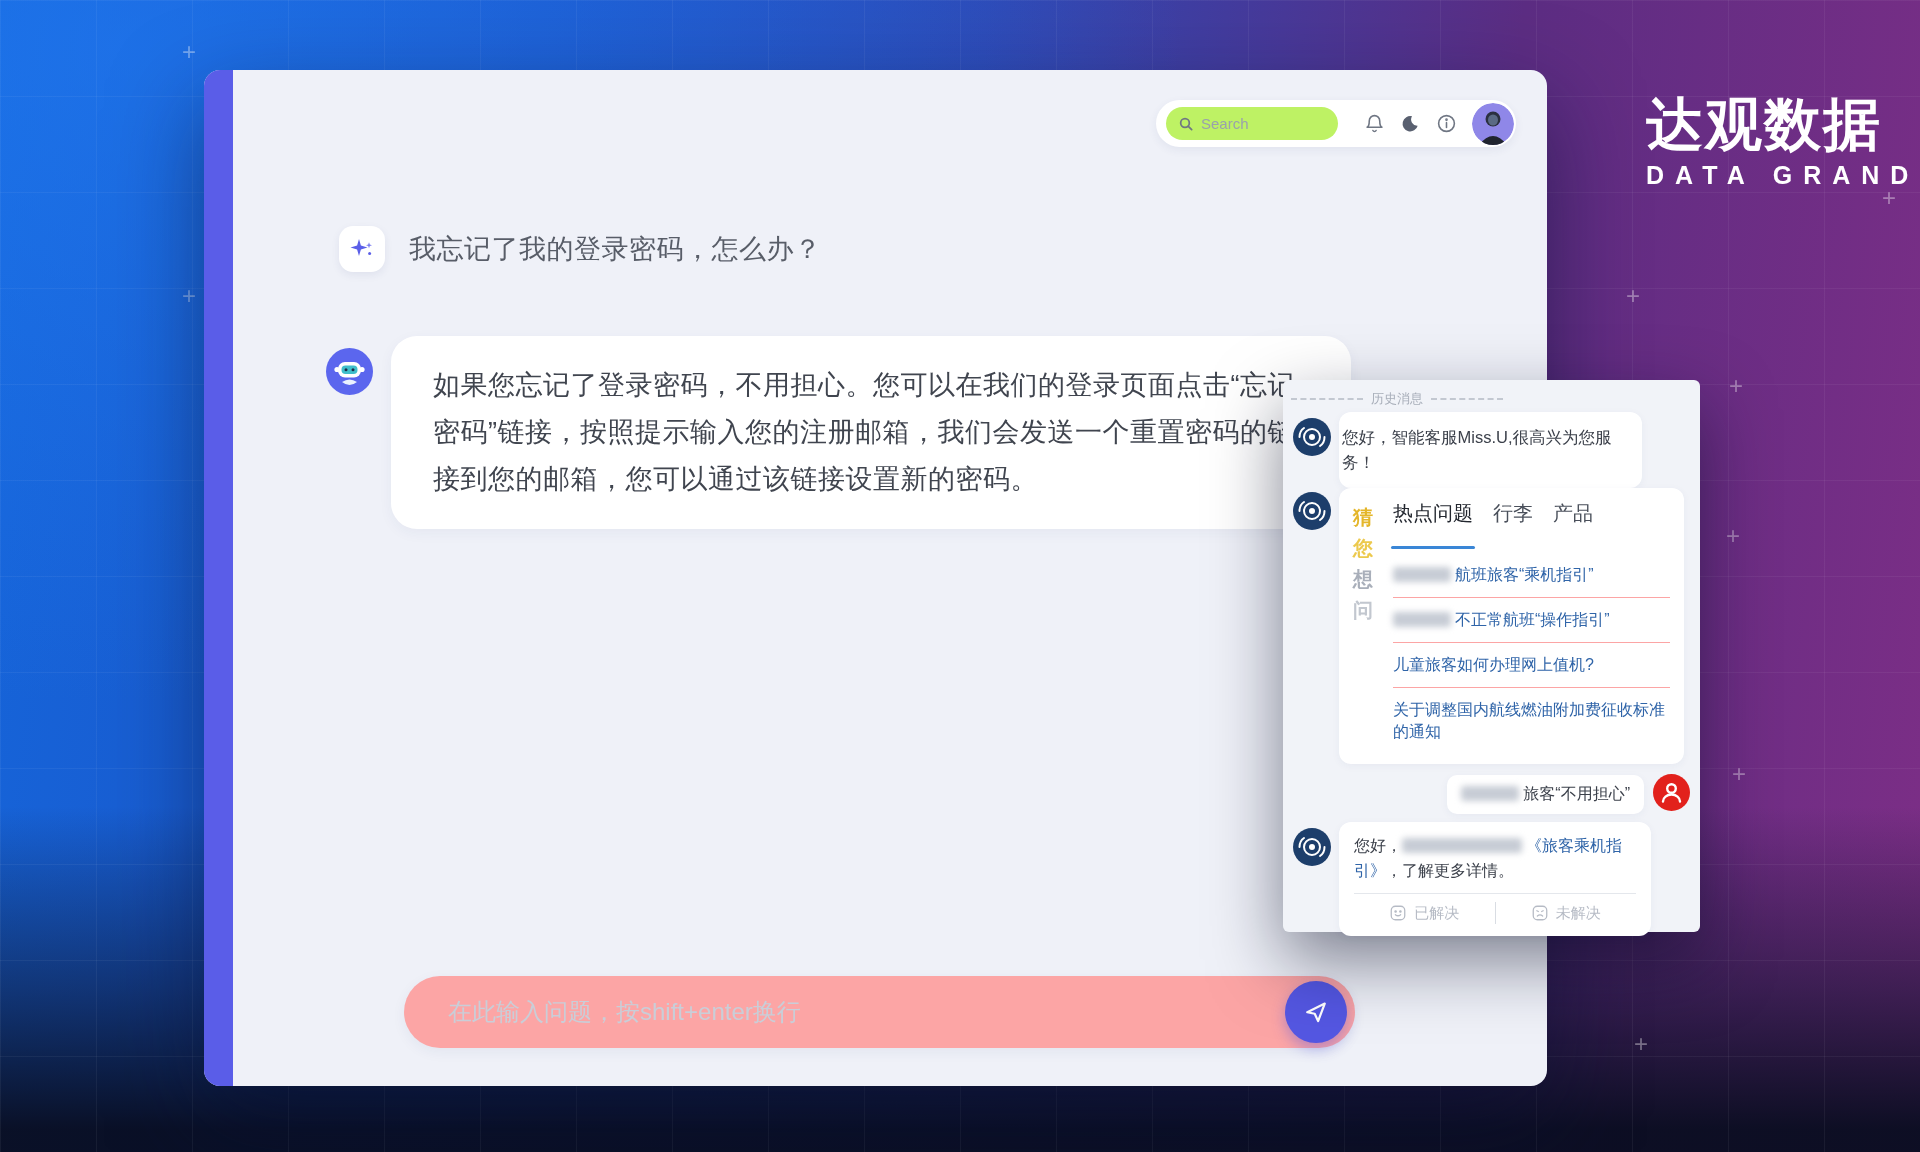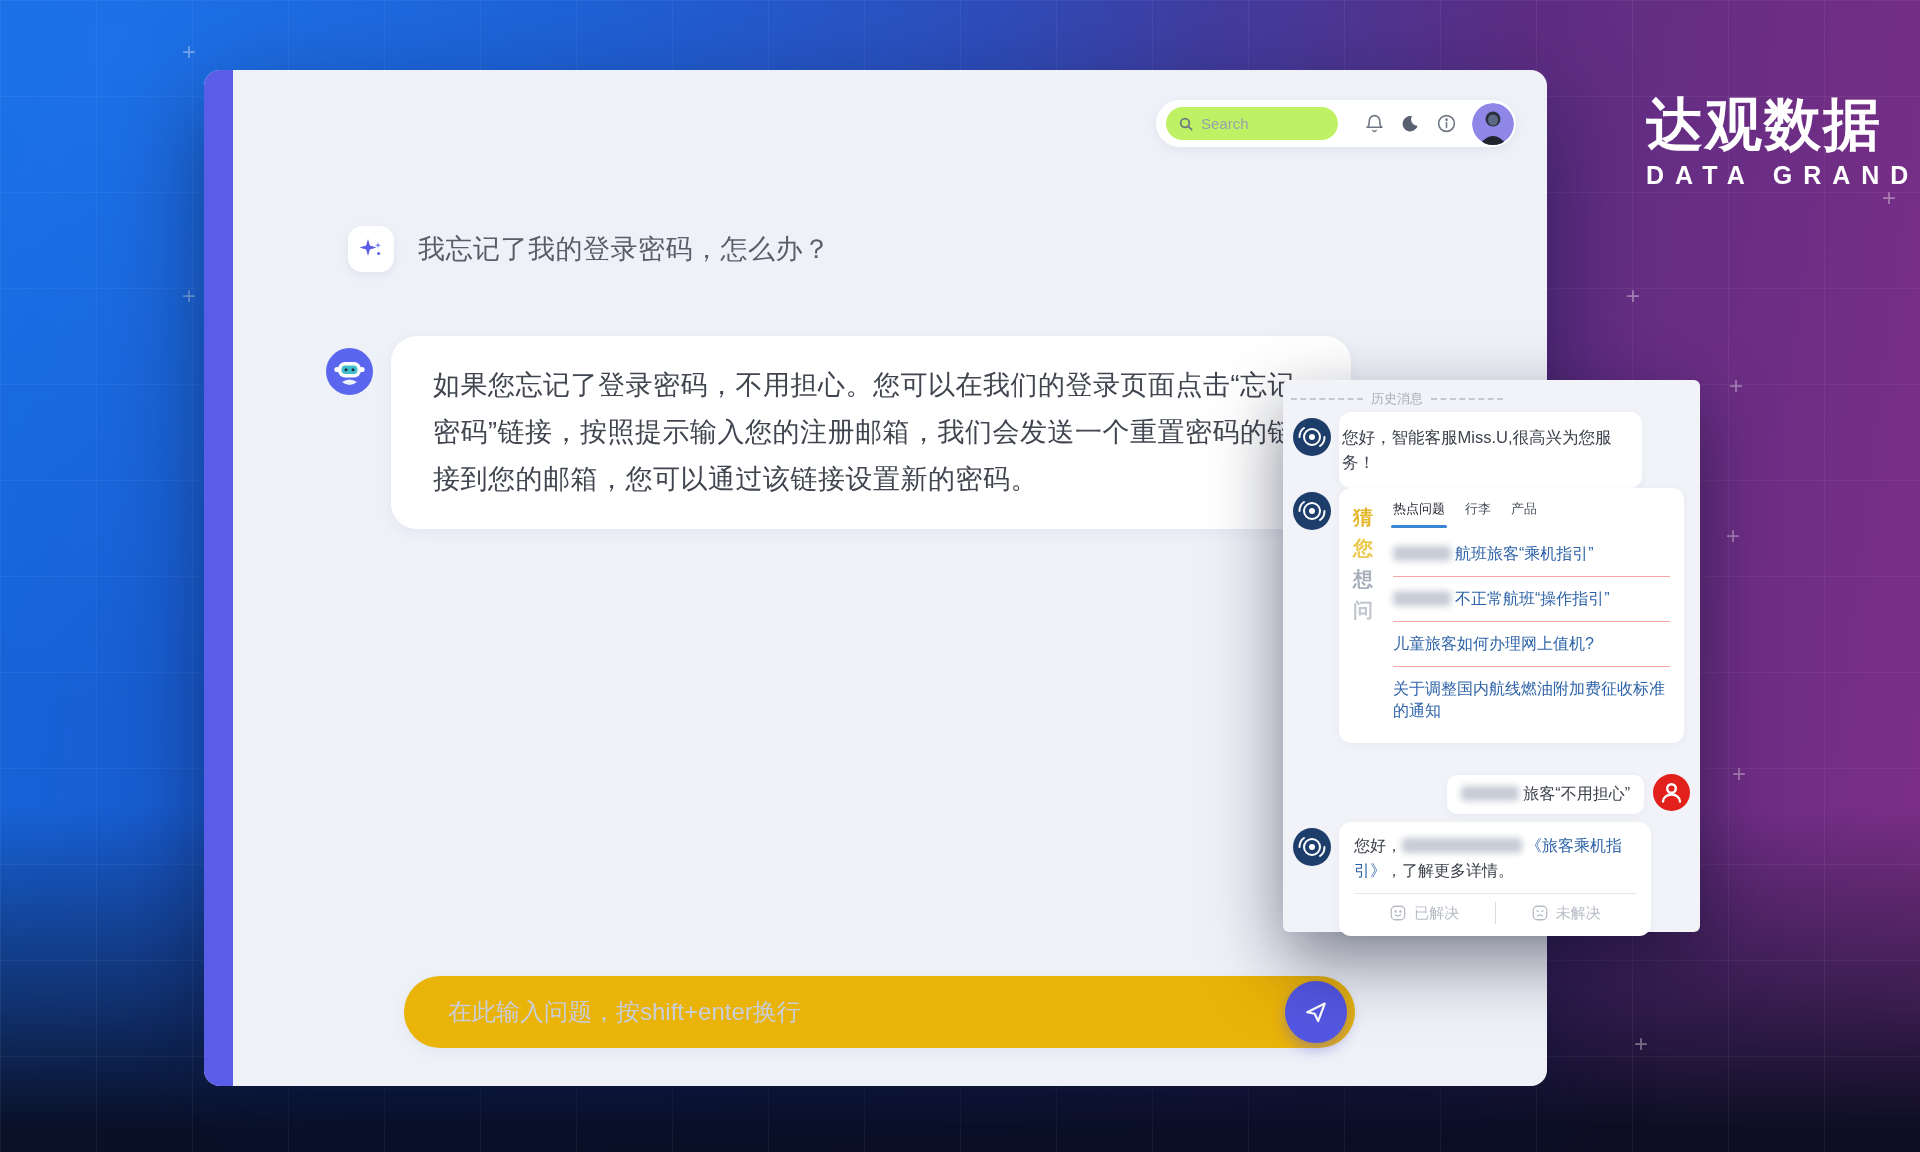--- a/index.html
+++ b/index.html
@@ -41,35 +41,35 @@
   .search-box svg { flex:0 0 auto; }
   .search-box input { border:0; outline:0; background:transparent; width:120px; margin-left:7px;
     font-size:15px; color:#454a55; font-family:inherit; }
   .search-box input::placeholder { color:#9aa1ad; }
   .icon-btn { width:36px; height:36px; display:flex; align-items:center; justify-content:center;
     background:transparent; border:0; cursor:pointer; }
   .icon-btn.first { margin-left:18px; }
   .hdr-avatar { width:42px; height:42px; border-radius:50%; overflow:hidden; margin-left:8px; flex:0 0 auto; }
 
   
-  .user-row { position:absolute; left:144px; top:156px; display:flex; align-items:center; }
+  .user-row { position:absolute; left:135px; top:156px; display:flex; align-items:center; }
   .sparkle-box { width:46px; height:46px; background:#fff; border-radius:14px;
     box-shadow:0 3px 8px rgba(40,55,110,.08); display:flex; align-items:center; justify-content:center; }
   .user-q { margin-left:24px; font-size:27px; color:#585d68; letter-spacing:.5px; }
 
   
   .bot-row { position:absolute; left:122px; top:266px; }
   .bot-avatar { position:absolute; left:0; top:12px; width:47px; height:47px; }
   .bot-bubble { position:absolute; left:65px; top:0; width:960px;
     background:#fff; border-radius:26px; padding:26px 42px; box-shadow:0 4px 14px rgba(40,55,110,.05); }
   .bot-bubble p { font-size:27px; line-height:47px; color:#40454f; letter-spacing:.5px; }
 
   
   .input-row { position:absolute; left:200px; top:906px; width:951px; height:72px;
-    background:#eab308; border-radius:36px; box-shadow:0 4px 14px rgba(40,55,110,.06);
+    background:#fca5a5; border-radius:36px; box-shadow:0 4px 14px rgba(40,55,110,.06);
     display:flex; align-items:center; }
   .input-row input { flex:1; border:0; outline:0; background:transparent; margin:0 90px 0 44px;
     font-size:24px; color:#454a55; font-family:inherit; }
   .input-row input::placeholder { color:#c9ced8; }
   .send-btn { position:absolute; right:8px; top:5px; width:62px; height:62px; border-radius:50%;
     background:#5457e2; border:0; cursor:pointer; display:flex; align-items:center; justify-content:center;
     box-shadow:0 6px 14px rgba(84,87,226,.4); }
 
   
   .widget { position:absolute; left:1283px; top:380px; width:417px; height:552px;
@@ -84,21 +84,21 @@
 
   .greet-bubble { left:56px; top:32px; width:303px; padding:13px 3px; }
   .greet-bubble p { font-size:16.5px; line-height:25px; }
 
   .guess-bubble { left:56px; top:108px; width:345px; padding:12px 14px 10px 14px; display:flex; }
   .guess-col { width:30px; padding-top:2px; flex:0 0 auto; }
   .guess-col span { display:block; font-size:20px; line-height:31px; font-weight:700; }
   .gc0 { color:#e4b62a; } .gc1 { color:#ecc94d; } .gc2 { color:#a9afba; } .gc3 { color:#c2c7cf; }
   .qa-col { flex:1; margin-left:10px; }
   .tabs { display:flex; gap:20px; }
-  .tab { font-size:13px; color:#4a505b; cursor:pointer; padding-bottom:10px; position:relative; }
+  .tab { font-size:20px; color:#4a505b; cursor:pointer; padding-bottom:22px; position:relative; }
   .tab.active { color:#23272f; }
   .tab.active::after { content:""; position:absolute; left:-2px; right:-2px; bottom:0; height:3px;
     background:#3a86d6; border-radius:2px; }
   .links { list-style:none; margin-top:4px; }
   .links li { padding:11px 0; border-bottom:1px solid #fca5a5; font-size:16px; line-height:22px;
     color:#2f64a8; cursor:pointer; }
   .links li:last-child { border-bottom:0; }
   .blur-blob { display:inline-block; vertical-align:-2px; height:15px; border-radius:3px;
     background:#c7ccd5; filter:blur(3px); margin-right:4px; }
   .bb-sm { width:46px; } .bb-md { width:58px; } .bb-lg { width:120px; }

